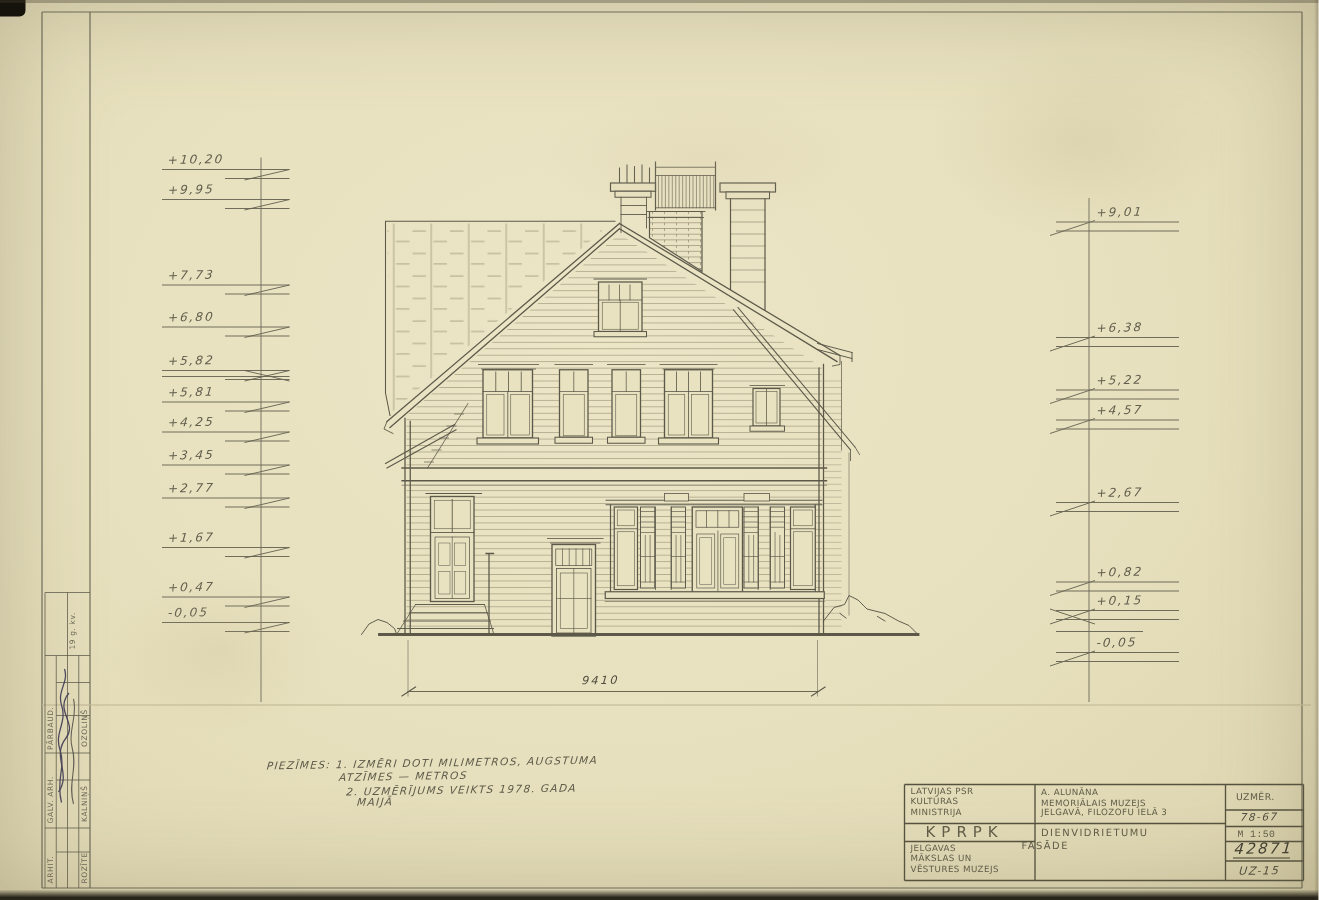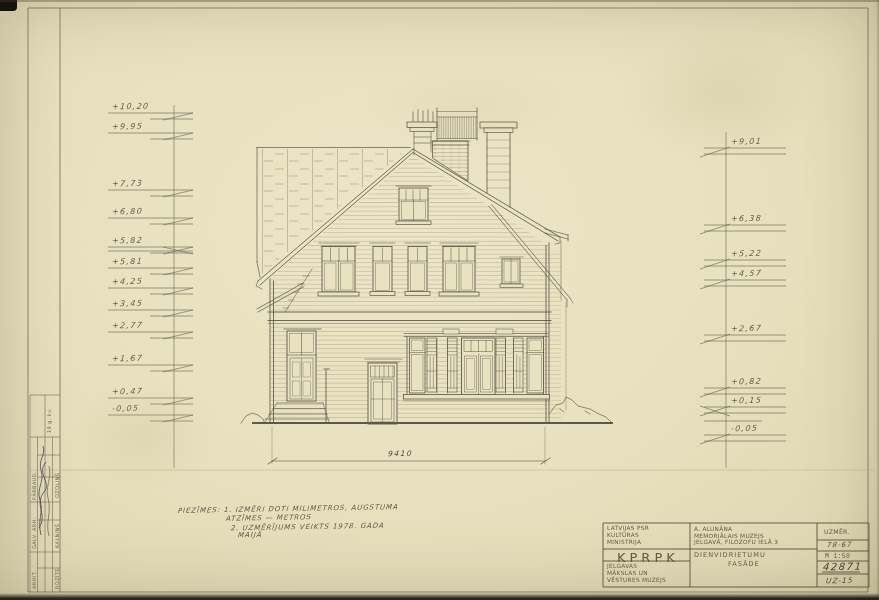--- a/index.html
+++ b/index.html
@@ -28,21 +28,21 @@
     opacity:.9;
   }
   .tb{
     font-style:normal;
     font-size:5.8px;
     letter-spacing:.3px;
     color:#55523f;
     white-space:nowrap;
     opacity:.92;
   }
-  .tb-big{font-size:13px;letter-spacing:4px;}
+  .tb-big{font-size:10px;letter-spacing:4px;}
   .tb-mid{font-size:6.6px;letter-spacing:1px;}
   .vtext{
     position:absolute;
     transform:rotate(-90deg);
     transform-origin:0 0;
     font-size:5px;
     letter-spacing:.4px;
     white-space:nowrap;
     color:#565345;
     opacity:.85;
@@ -342,21 +342,21 @@
   <div class="abs tb" style="left:607px;top:539px;">MINISTRIJA</div>
   <div class="abs tb tb-big" style="left:617px;top:550px;">KPRPK</div>
   <div class="abs tb" style="left:607px;top:563px;">JELGAVAS</div>
   <div class="abs tb" style="left:607px;top:570px;">MĀKSLAS UN</div>
   <div class="abs tb" style="left:607px;top:577px;">VĒSTURES MUZEJS</div>
 
   <div class="abs tb" style="left:694px;top:526px;">A. ALUNĀNA</div>
   <div class="abs tb" style="left:694px;top:532.5px;">MEMORIĀLAIS MUZEJS</div>
   <div class="abs tb" style="left:694px;top:539px;">JELGAVĀ, FILOZOFU IELĀ 3</div>
   <div class="abs tb tb-mid" style="left:694px;top:551px;">DIENVIDRIETUMU</div>
-  <div class="abs tb tb-mid" style="left:728px;top:560px;">FASĀDE</div>
+  <div class="abs tb tb-mid" style="left:681px;top:560px;">FASĀDE</div>
 
   <div class="abs tb" style="left:824px;top:528px;font-size:6.2px;">UZMĒR.</div>
   <div class="abs hand" style="left:827px;top:541px;font-size:7px;letter-spacing:1px;">78-67</div>
   <div class="abs tb" style="left:825px;top:552.5px;font-size:6.5px;font-family:Liberation Mono, monospace;">M 1:50</div>
   <div class="abs hand" style="left:823px;top:561px;font-size:10px;letter-spacing:1.5px;color:#403d30;">42871</div>
   <div class="abs hand" style="left:826px;top:576px;font-size:7.5px;letter-spacing:1px;">UZ-15</div>
 </div>
 
 <div>
   <div class="vtext" style="left:46px;top:433px;">19 g. kv.</div>

